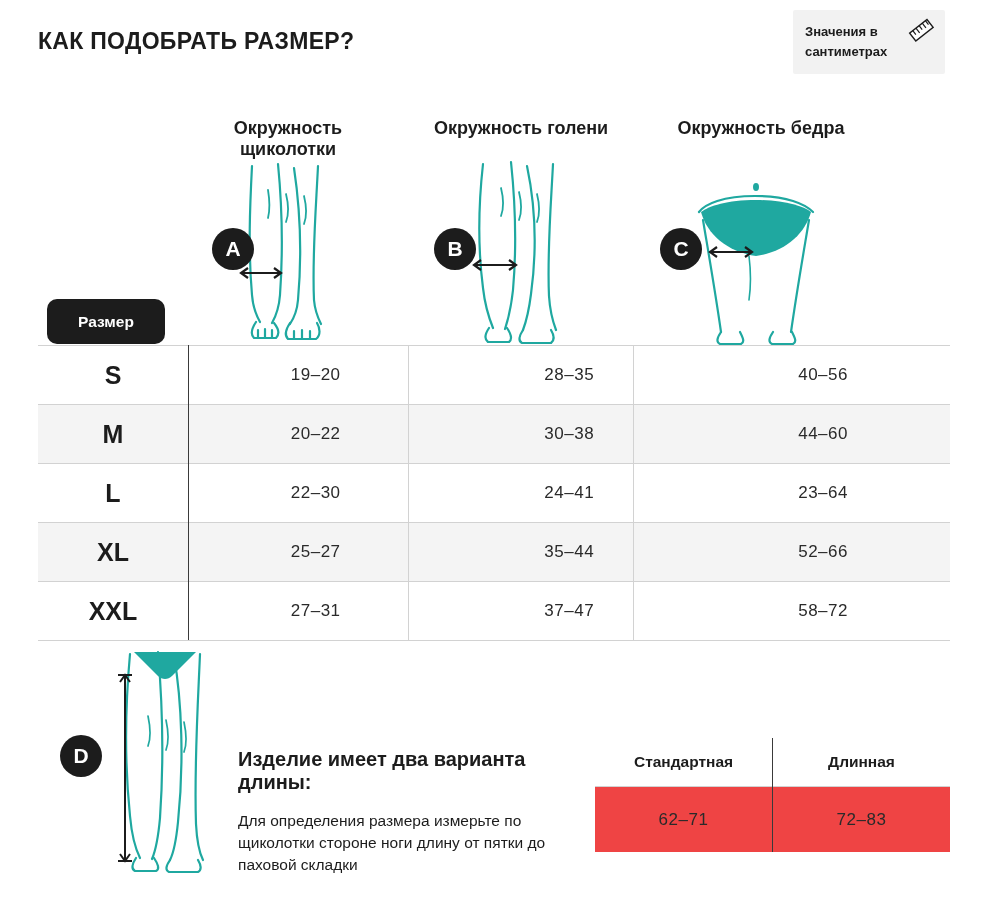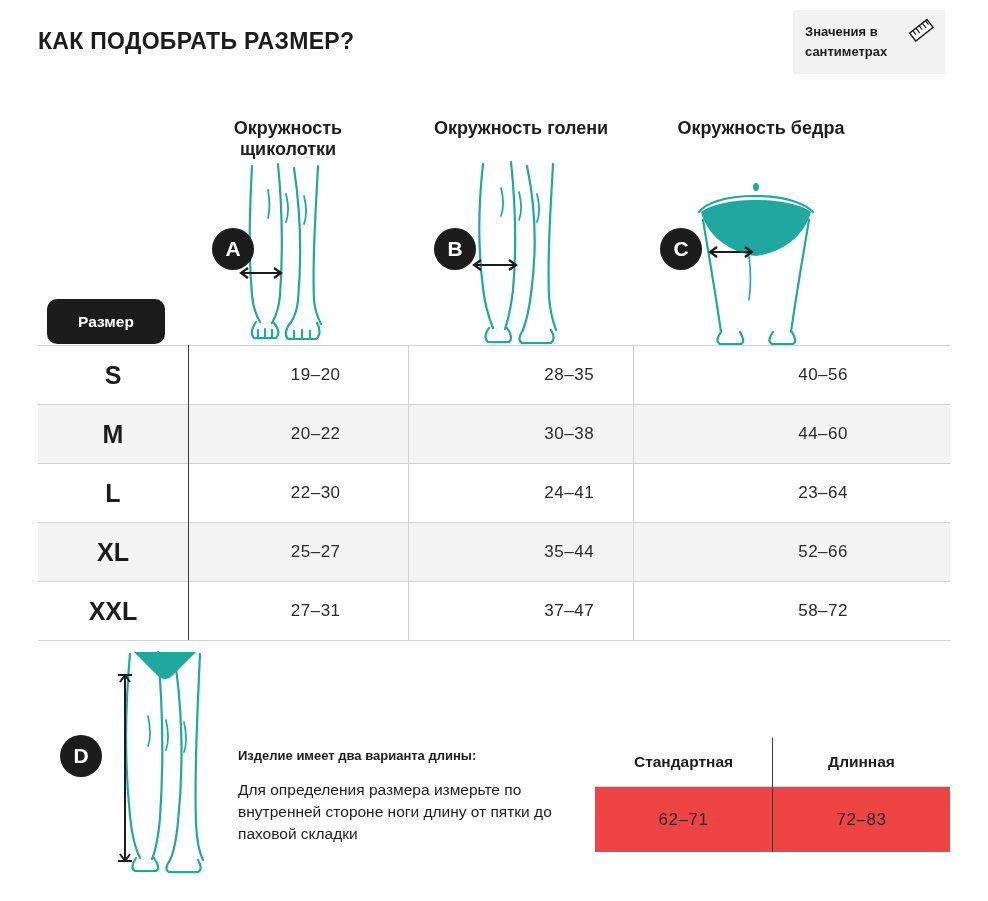--- a/index.html
+++ b/index.html
@@ -156,21 +156,21 @@
   #vline-2 { left: 633px; }
 
   
   .length-text {
     position: absolute;
     left: 238px;
     top: 748px;
     width: 350px;
   }
   .length-text .lt-title {
-    font-size: 13px;
+    font-size: 20px;
     font-weight: bold;
     color: #1c1c1c;
     margin-bottom: 16px;
   }
   .length-text .lt-body {
     font-size: 15.5px;
     line-height: 22px;
     color: #1c1c1c;
   }
 
@@ -381,21 +381,21 @@
         <line x1="0" y1="3" x2="14" y2="3"></line>
         <line x1="0" y1="189" x2="14" y2="189"></line>
       </g>
     </svg>
   </div>
 
   <div class="marker" id="marker-d">D</div>
 
   <div class="length-text">
     <div class="lt-title">Изделие имеет два варианта длины:</div>
-    <div class="lt-body">Для определения размера измерьте по внутренней стороне ноги длину от пятки до паховой складки</div>
+    <div class="lt-body">Для определения размера измерьте по щиколотки стороне ноги длину от пятки до паховой складки</div>
   </div>
 
   <div class="len-table">
     <table>
       <thead>
         <tr>
           <th class="sep-col">Стандартная</th>
           <th>Длинная</th>
         </tr>
       </thead>

